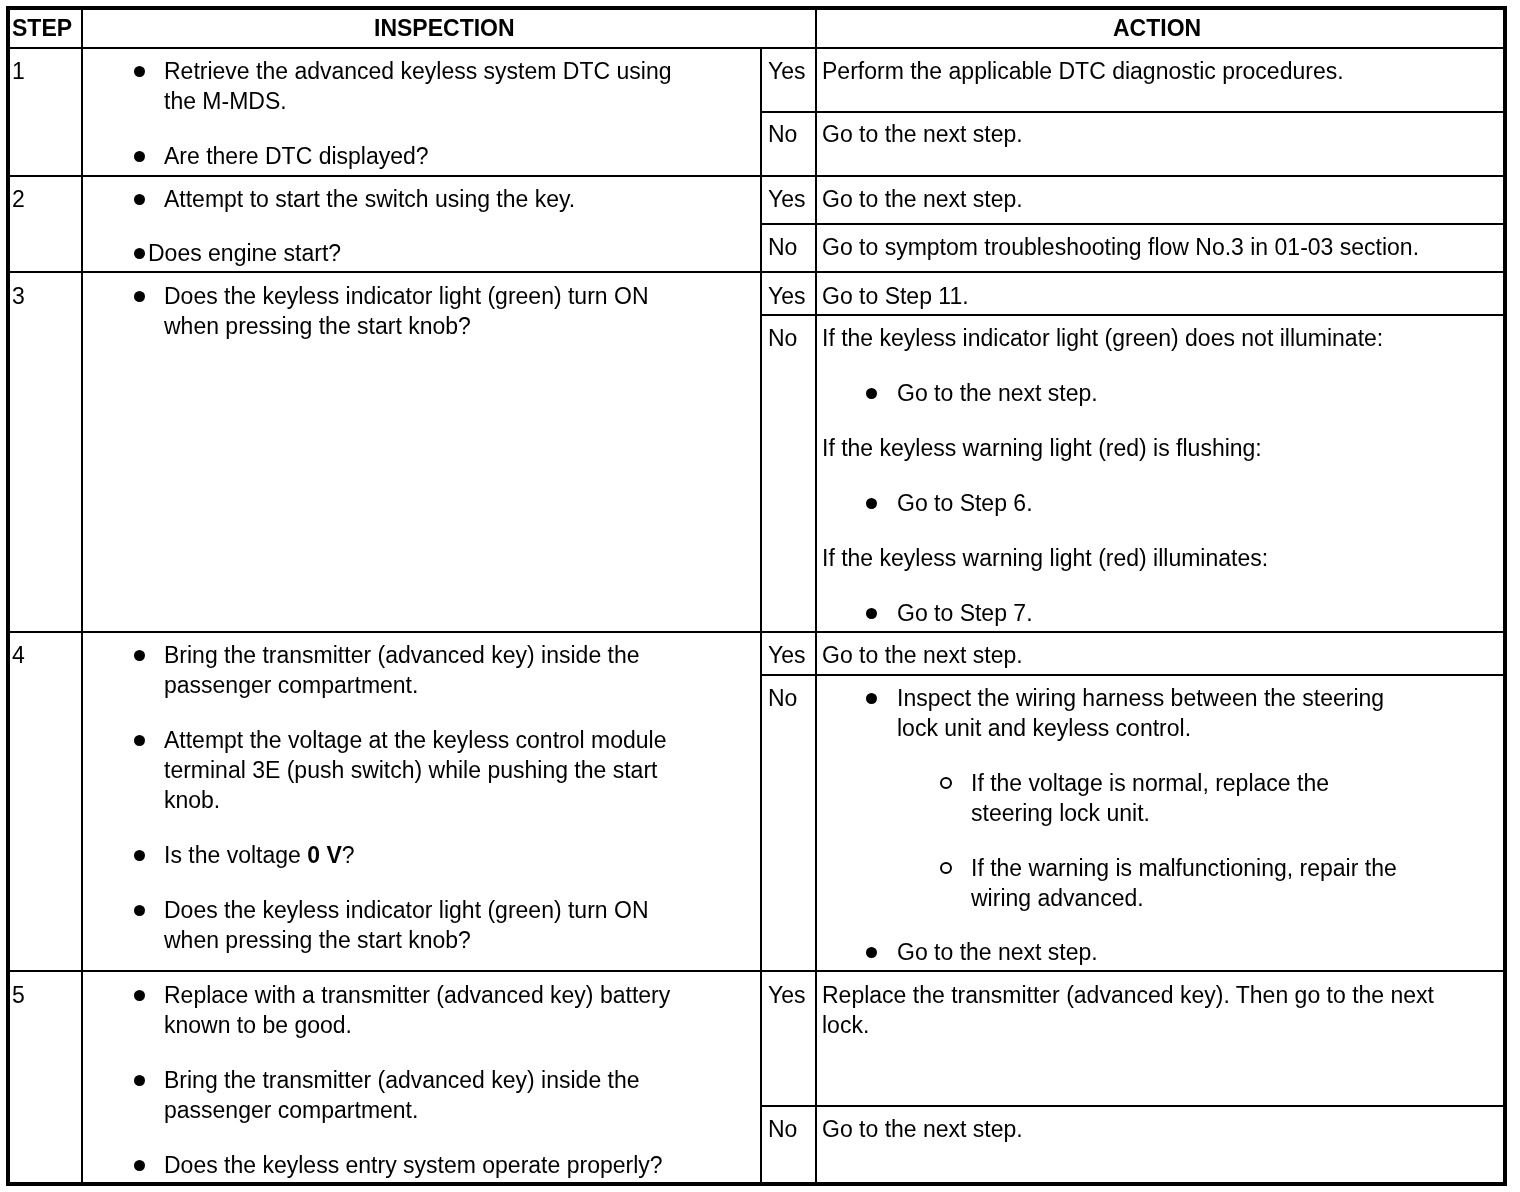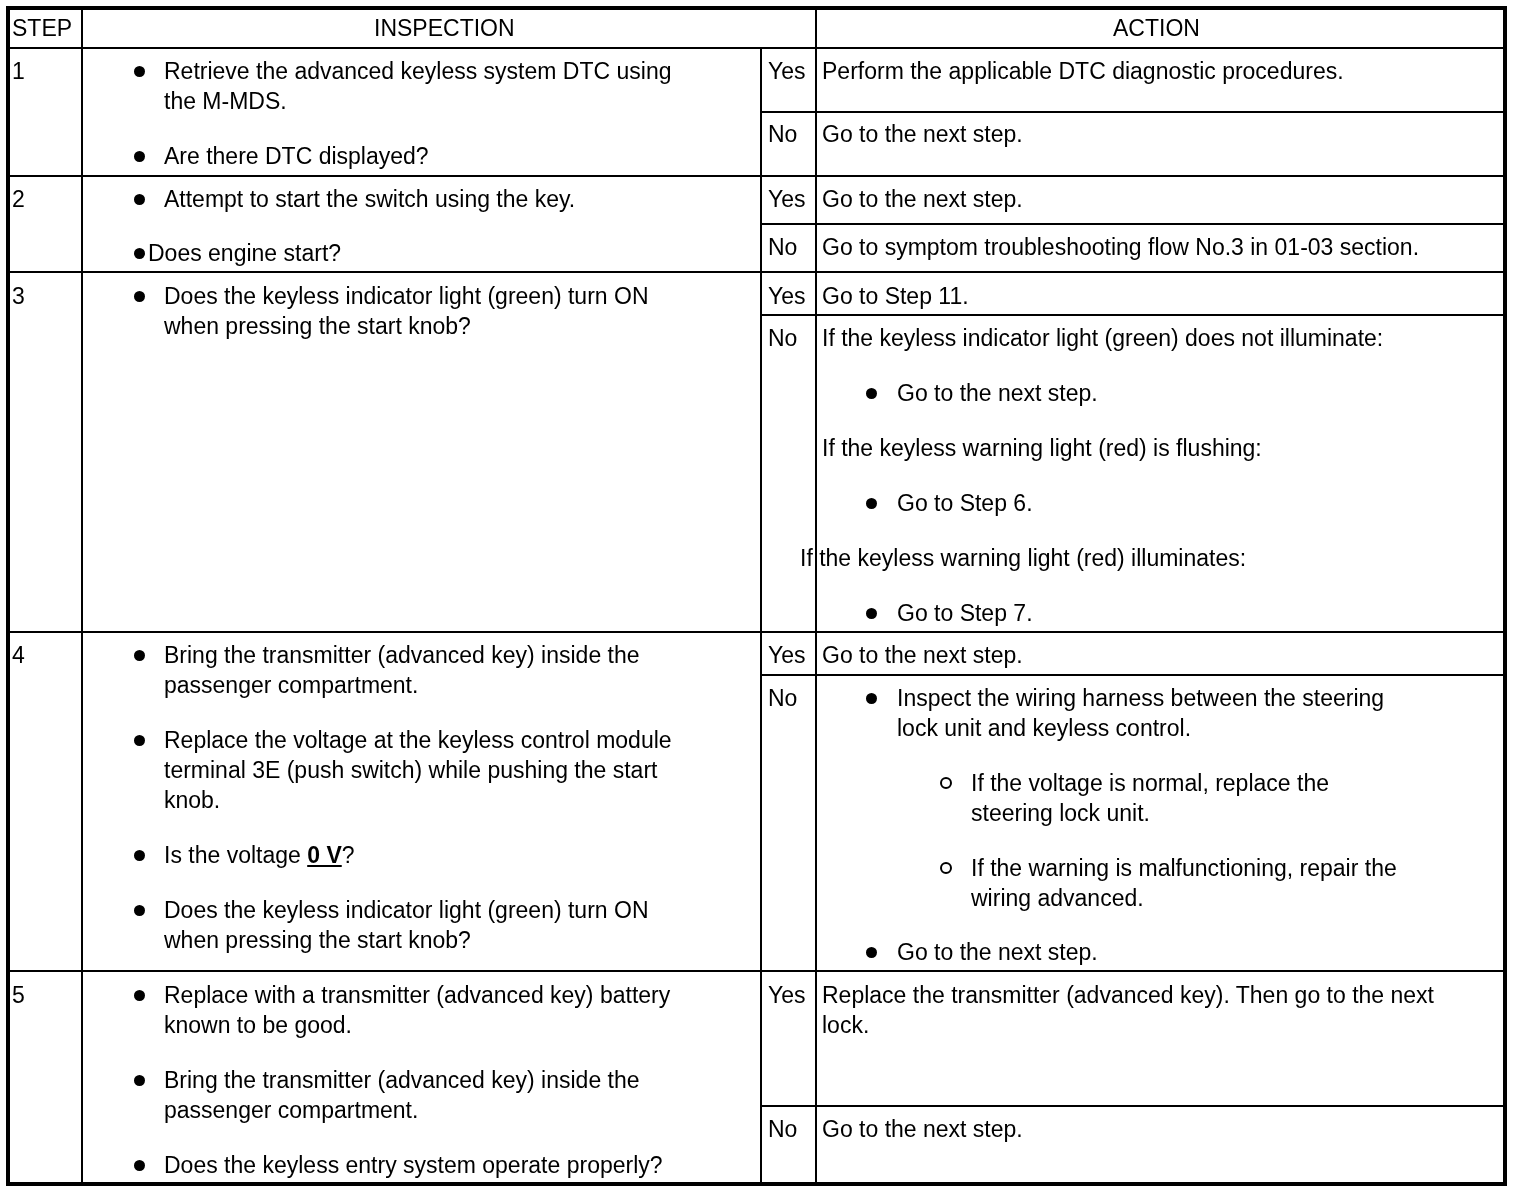--- a/index.html
+++ b/index.html
@@ -2,24 +2,24 @@
 <html><head>
 <meta charset="utf-8">
 <style>
   html, body { margin: 0; padding: 0; background: #ffffff; }
   body { width: 1520px; height: 1192px; overflow: hidden; position: relative;
          font-family: "Liberation Sans", sans-serif; color: #000; }
   .frame { position: absolute; left: 6px; top: 6px; width: 1501px; height: 1180px;
            border: 4px solid #000; box-sizing: border-box; }
   .ln { position: absolute; background: #000; }
   .t { position: absolute; font-size: 23px; line-height: 30px; white-space: nowrap; }
-  .hd { font-weight: normal; font-size: 23px; }
+  .hd { font-weight: bold; font-size: 23px; }
   .b { position: absolute; width: 11px; height: 11px; border-radius: 50%; background: #000; }
   .o { position: absolute; width: 8px; height: 8px; border-radius: 50%; border: 2px solid #000; background: #fff; }
-  .bold { font-weight: bold; text-decoration: underline; }
+  .bold { font-weight: bold; }
 </style>
 </head>
 <body>
 
 <div class="frame"></div>
 
 <div class="ln" style="left:81px;top:8px;width:2px;height:1176px"></div>
 <div class="ln" style="left:760px;top:48px;width:2px;height:1136px"></div>
 <div class="ln" style="left:815px;top:8px;width:2px;height:1176px"></div>
 
@@ -71,32 +71,32 @@
   <div class="t" style="left:164px;top:311px">when pressing the start knob?</div>
   <div class="t" style="left:768px;top:281px">Yes</div>
   <div class="t" style="left:822px;top:281px">Go to Step 11.</div>
   <div class="t" style="left:768px;top:323px">No</div>
   <div class="t" style="left:822px;top:323px">If the keyless indicator light (green) does not illuminate:</div>
   <div class="b" style="left:866px;top:388px"></div>
   <div class="t" style="left:897px;top:378px">Go to the next step.</div>
   <div class="t" style="left:822px;top:433px">If the keyless warning light (red) is flushing:</div>
   <div class="b" style="left:866px;top:498px"></div>
   <div class="t" style="left:897px;top:488px">Go to Step 6.</div>
-  <div class="t" style="left:800px;top:543px">If the keyless warning light (red) illuminates:</div>
+  <div class="t" style="left:822px;top:543px">If the keyless warning light (red) illuminates:</div>
   <div class="b" style="left:866px;top:608px"></div>
   <div class="t" style="left:897px;top:598px">Go to Step 7.</div>
 </div>
 
 <div>
   <div class="t" style="left:12px;top:640px">4</div>
   <div class="b" style="left:134px;top:650px"></div>
   <div class="t" style="left:164px;top:640px">Bring the transmitter (advanced key) inside the</div>
   <div class="t" style="left:164px;top:670px">passenger compartment.</div>
   <div class="b" style="left:134px;top:735px"></div>
-  <div class="t" style="left:164px;top:725px">Replace the voltage at the keyless control module</div>
+  <div class="t" style="left:164px;top:725px">Attempt the voltage at the keyless control module</div>
   <div class="t" style="left:164px;top:755px">terminal 3E (push switch) while pushing the start</div>
   <div class="t" style="left:164px;top:785px">knob.</div>
   <div class="b" style="left:134px;top:850px"></div>
   <div class="t" style="left:164px;top:840px"><span>Is the voltage </span><span class="bold">0 V</span><span>?</span></div>
   <div class="b" style="left:134px;top:905px"></div>
   <div class="t" style="left:164px;top:895px">Does the keyless indicator light (green) turn ON</div>
   <div class="t" style="left:164px;top:925px">when pressing the start knob?</div>
   <div class="t" style="left:768px;top:640px">Yes</div>
   <div class="t" style="left:822px;top:640px">Go to the next step.</div>
   <div class="t" style="left:768px;top:683px">No</div>

